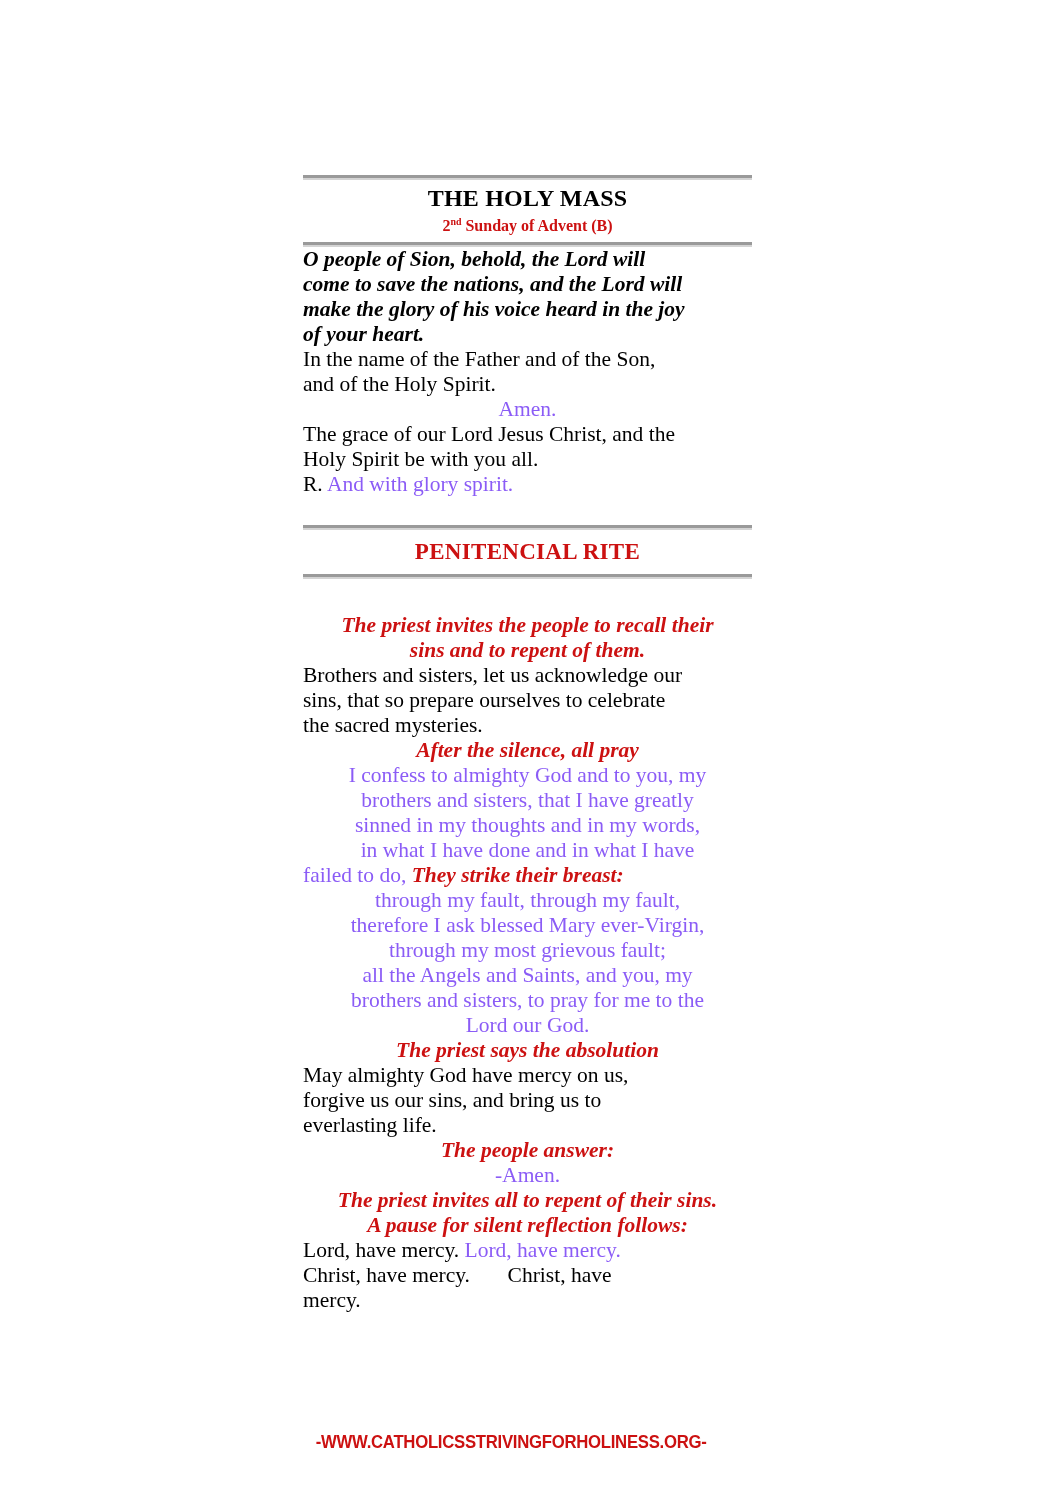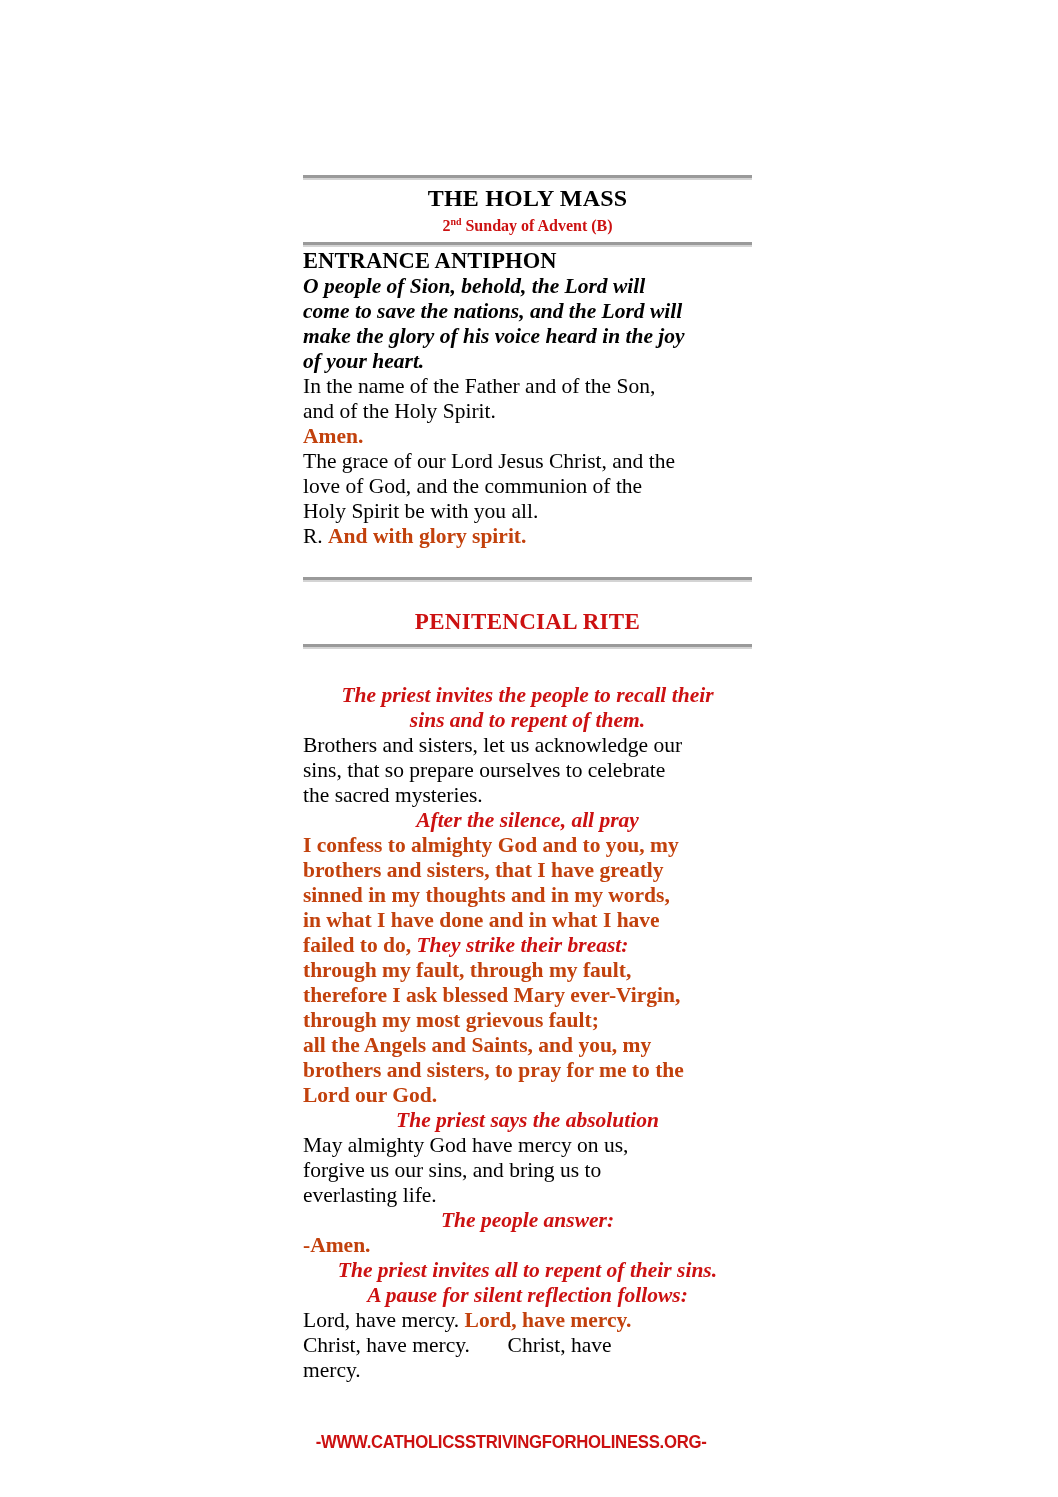--- a/index.html
+++ b/index.html
@@ -80,34 +80,34 @@
     margin: 0;
     padding: 0;
   }
   .sec-head {
     font-weight: bold;
     font-size: 22.5px;
     line-height: 27px;
     letter-spacing: 0.1px;
   }
   .plain { font-weight: normal; font-style: normal; color:#000; }
-  .bold  { font-weight: bold;   font-style: normal; color:#c2410c; }
+  .bold  { font-weight: normal;   font-style: normal; color:#8b5cf6;text-align:center; }
   .bi    { font-weight: bold;   font-style: italic; color:#000;font-family:Liberation Serif, serif; }
   .rub   { font-weight: bold;   font-style: italic; color:#cc1111;text-align:center; }
   .line  { display:block; }
 
   
   .banner-wrap { margin-top: 28px; }
   .banner {
     text-align: center;
     color: #cc1111;
     font-weight: bold;
     font-size: 23px;
     line-height: 30px;
-    padding: 25px 0 7px 0;
+    padding: 7px 0 7px 0;
     letter-spacing: 0.3px;
   }
   .after-banner-gap { height: 34px; }
 
   
   #footer {
     position: absolute;
     left: 0;
     top: 1432px;
     width: 1022px;
@@ -134,39 +134,37 @@
 
     <div class="title-block">
       <div class="mass-title">THE HOLY MASS</div>
       <div class="mass-subtitle"><span>2</span><sup>nd</sup><span> Sunday of Advent (B)</span></div>
     </div>
 
     <hr class="rule">
 
     <div class="body-block">
 
-      <div class="sec-head">ENTRANCE ANTIPHON</div>
 
       <div>
         <span class="line bi">O people of Sion, behold, the Lord will</span>
         <span class="line bi">come to save the nations, and the Lord will</span>
         <span class="line bi">make the glory of his voice heard in the joy</span>
         <span class="line bi">of your heart.</span>
       </div>
 
       <div>
         <span class="line plain">In the name of the Father and of the Son,</span>
         <span class="line plain">and of the Holy Spirit.</span>
       </div>
 
       <div class="line bold">Amen.</div>
 
       <div>
         <span class="line plain">The grace of our Lord Jesus Christ, and the</span>
-        <span class="line plain">love of God, and the communion of the</span>
         <span class="line plain">Holy Spirit be with you all.</span>
       </div>
 
       <div class="line"><span class="plain">R. </span><span class="bold">And with glory spirit.</span></div>
     </div>
 
     <div class="banner-wrap">
       <hr class="rule">
       <div class="banner">PENITENCIAL RITE</div>
       <hr class="rule">

